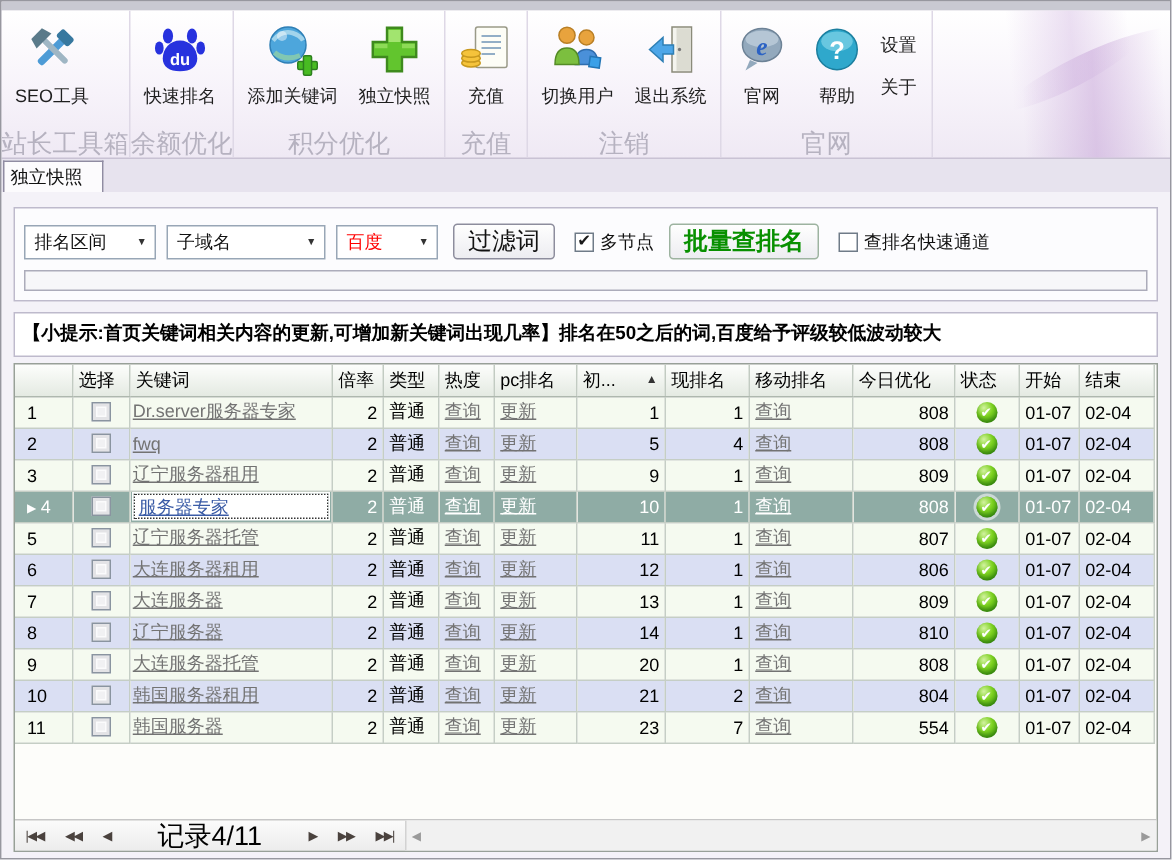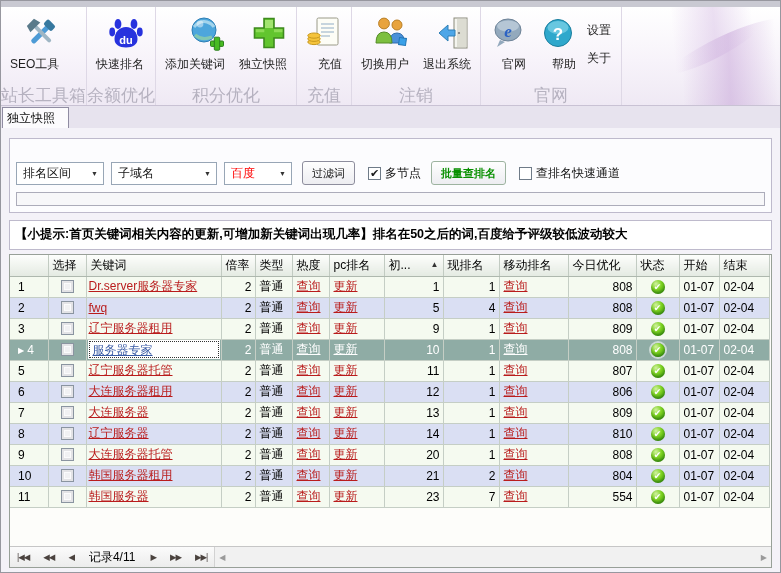--- a/index.html
+++ b/index.html
@@ -6,81 +6,81 @@
   body { background:#BFBFC7; font-family:"Liberation Sans","DejaVu Sans",sans-serif; }
   .window { width:781px; height:573px; background:#ECE9F1; border:1px solid #97979F; position:relative; overflow:hidden; }
 
   
   .titlebar-strip { height:6px; background:#C9C9D2; }
 
   
   .ribbon { height:99px; background:linear-gradient(#FFFFFF,#F7F3FA 55%,#EFE9F4); border-bottom:1px solid #C9C2D4; display:flex; position:relative; overflow:hidden; }
   .rb-group { display:flex; flex-direction:column; border-right:1px solid #DED8E6; position:relative; z-index:2; }
   .rb-buttons { flex:1; display:flex; align-items:flex-start; padding:1px 2px 0; }
-  .rb-btn { display:flex; flex-direction:column; align-items:flex-end; background:transparent; border:none; padding:7px 7px 2px; cursor:default; }
+  .rb-btn { display:flex; flex-direction:column; align-items:center; background:transparent; border:none; padding:7px 7px 2px; cursor:default; }
   .rb-btn .icon32 { width:36px; height:36px; margin-bottom:5px; }
   .rb-btn .blabel { font-size:12px; color:#1F1F1F; white-space:nowrap; }
   .rb-small-col { display:flex; flex-direction:column; justify-content:flex-start; gap:11px; padding:14px 8px 0 4px; }
   .rb-small-btn { font-size:12px; color:#1F1F1F; background:none; border:none; white-space:nowrap; cursor:default; }
   .rb-label { height:17px; text-align:center; color:#B6B2C0; font-size:17px; line-height:15px; }
   .rb-filler { flex:1; position:relative; }
   .swirl { position:absolute; border-radius:50%; pointer-events:none; }
   .s1 { width:220px; height:90px; right:-60px; top:30px; background:linear-gradient(115deg, rgba(196,160,214,0) 30%, rgba(190,150,210,.45) 50%, rgba(196,160,214,0) 70%); transform:rotate(-28deg); }
   .s2 { width:180px; height:70px; right:-20px; top:-20px; background:linear-gradient(115deg, rgba(210,180,225,0) 30%, rgba(205,175,222,.4) 52%, rgba(210,180,225,0) 72%); transform:rotate(-30deg); }
 
   
   .tabstrip { height:22px; background:#E7E3EE; padding-left:1px; display:flex; align-items:flex-end; }
   .tab { height:21px; padding:0 13px 0 4px; background:#FCFBFD; border:1px solid #908CA2; border-bottom:none; font-size:12px; line-height:20px; color:#111; }
 
   
   .content { height:446px; background:#F4F2F8; padding:10px 8px 6px; display:flex; flex-direction:column; }
 
-  .filter-panel { border:1px solid #BEBACC; background:#FCFCFE; padding:22px 6px 6px; }
+  .filter-panel { border:1px solid #BEBACC; background:#FCFCFE; padding:10px 6px 6px; }
   .filter-row { display:flex; align-items:center; gap:7px; }
   .dropdown { height:23px; background:#FFF; border:1px solid #98A6B6; display:flex; align-items:center; justify-content:space-between; padding:0 5px 0 6px; font-size:12px; color:#111; cursor:default; }
   .dropdown .dd-arrow { font-size:7px; color:#333; margin-left:6px; }
   .dropdown.red .ddval { color:#FF0000; }
   .dd1{width:88px;} .dd2{width:106px;} .dd3{width:68px;} .dd4{width:80px;}
-  .btn { height:24px; font-size:11px; color:#111; background:linear-gradient(#FEFEFE,#EDEDF1); border:1px solid #8D8D9D; border-radius:3px; padding:0 9px; cursor:default; }
+  .btn { height:24px; font-size:16px; color:#111; background:linear-gradient(#FEFEFE,#EDEDF1); border:1px solid #8D8D9D; border-radius:3px; padding:0 9px; cursor:default; }
   .btn-filter { margin-left:3px; }
   .btn-batch { color:#089000; font-weight:bold; border-color:#9DB3A0; margin-left:3px; }
   .cbwrap { display:flex; align-items:center; gap:4px; font-size:12px; color:#111; margin-left:6px; }
   .cbx { width:13px; height:13px; background:#FFF; border:1px solid #6F7B88; display:inline-flex; align-items:center; justify-content:center; font-size:11px; color:#1A1A1A; line-height:11px; }
   .filter-input { display:block; width:100%; height:14px; margin-top:7px; border:1px solid #ACACBA; background:#F7F7F9; font-size:11px; padding:0 3px; }
 
   .tip-panel { border:1px solid #BEBACC; background:#FFFFFF; margin-top:7px; padding:5px 5px 6px; font-size:12.5px; font-weight:bold; color:#000; white-space:nowrap; overflow:hidden; }
 
   
   .grid-panel { margin-top:4px; flex:1; border:1px solid #98A098; background:#FDFDFA; display:flex; flex-direction:column; overflow:hidden; }
   .grid-scroll { flex:1; overflow:hidden; }
   table { border-collapse:collapse; table-layout:fixed; width:759px; font-size:12px; }
   th { background:linear-gradient(#FDFEFC,#E4EAE2); border-right:1px solid #C2CBC2; border-bottom:1px solid #AEB8AE; font-weight:normal; text-align:left; height:21px; padding:1px 4px; color:#000; white-space:nowrap; overflow:hidden;margin-top:22px; }
   td { border-right:1px solid #C5CEC5; border-bottom:1px solid #C5CEC5; height:21px; padding:1px 4px; white-space:nowrap; overflow:hidden; color:#000; }
   tr.odd td { background:#F5FAF0; }
   tr.even td { background:#DADFF3; }
   tr.selected td { background:#8FACA5; color:#FFF; }
-  td a, th a { color:#b91c1c; text-decoration:underline; cursor:pointer; }
+  td a, th a { color:#737373; text-decoration:underline; cursor:pointer; }
   tr.selected td a { color:#FFF; }
   tr.selected .editbox a { color:#3A5BA6;margin-top:11px; }
   .num { text-align:right; padding-right:3px; }
   .c-num { padding-left:8px; }
   .marker { font-size:8px; margin-right:3px; vertical-align:1px; }
   .c-check { text-align:center; }
   .gcb { display:inline-block; width:13px; height:13px; background:#F1F1F3; border:1px solid #8A94A0; box-shadow:inset 0 0 0 2px #E3E3E6, inset 0 0 0 3px #FBFBFC; vertical-align:-2px; }
   .c-kw { padding:1px 2px; }
   .editbox { display:block; height:17px; line-height:16px; background:#FFF; border:1px dotted #333; outline:1px solid #FFF; padding:0 3px; }
   .okball { display:inline-block; width:14px; height:14px; border-radius:50%; background:radial-gradient(circle at 35% 28%, #D2F2A0 0%, #7ED321 42%, #4CA613 78%, #3D8B0F 100%); color:#FFF; font-size:9px; line-height:14px; text-align:center; font-weight:bold; box-shadow:inset 0 -2px 3px rgba(0,60,0,.35); }
   tr.selected .okball { box-shadow:0 0 0 2px rgba(255,255,255,.55), inset 0 -2px 3px rgba(0,60,0,.35); }
   .c-status { text-align:center; }
   .sortmark { float:right; font-size:8px; color:#333; margin-top:3px; }
 
   
   .bottom-bar { height:21px; border-top:1px solid #C6C6C6; background:linear-gradient(#FBFBFB,#ECECEC); display:flex; align-items:center; font-size:12px; color:#222; }
   .navbtn { background:none; border:none; font-size:8.5px; letter-spacing:-1px; color:#4A423E; padding:0 7px; cursor:default; }
-  .rec-text { margin:0 8px; font-size:12px; color:#000; }
+  .rec-text { margin:0 24px; font-size:18px; color:#000; }
   .hscroll { flex:1; align-self:stretch; border-left:1px solid #D2D2D2; background:#F1F1F1; display:flex; align-items:center; justify-content:space-between; padding:0 4px; }
   .scr-arrow { font-size:8px; color:#9A9A9A; background:none; border:none; cursor:default; }
 </style>
 </head>
 <body>
 
 <div class="window">
 
   <div class="titlebar-strip"></div>
 

